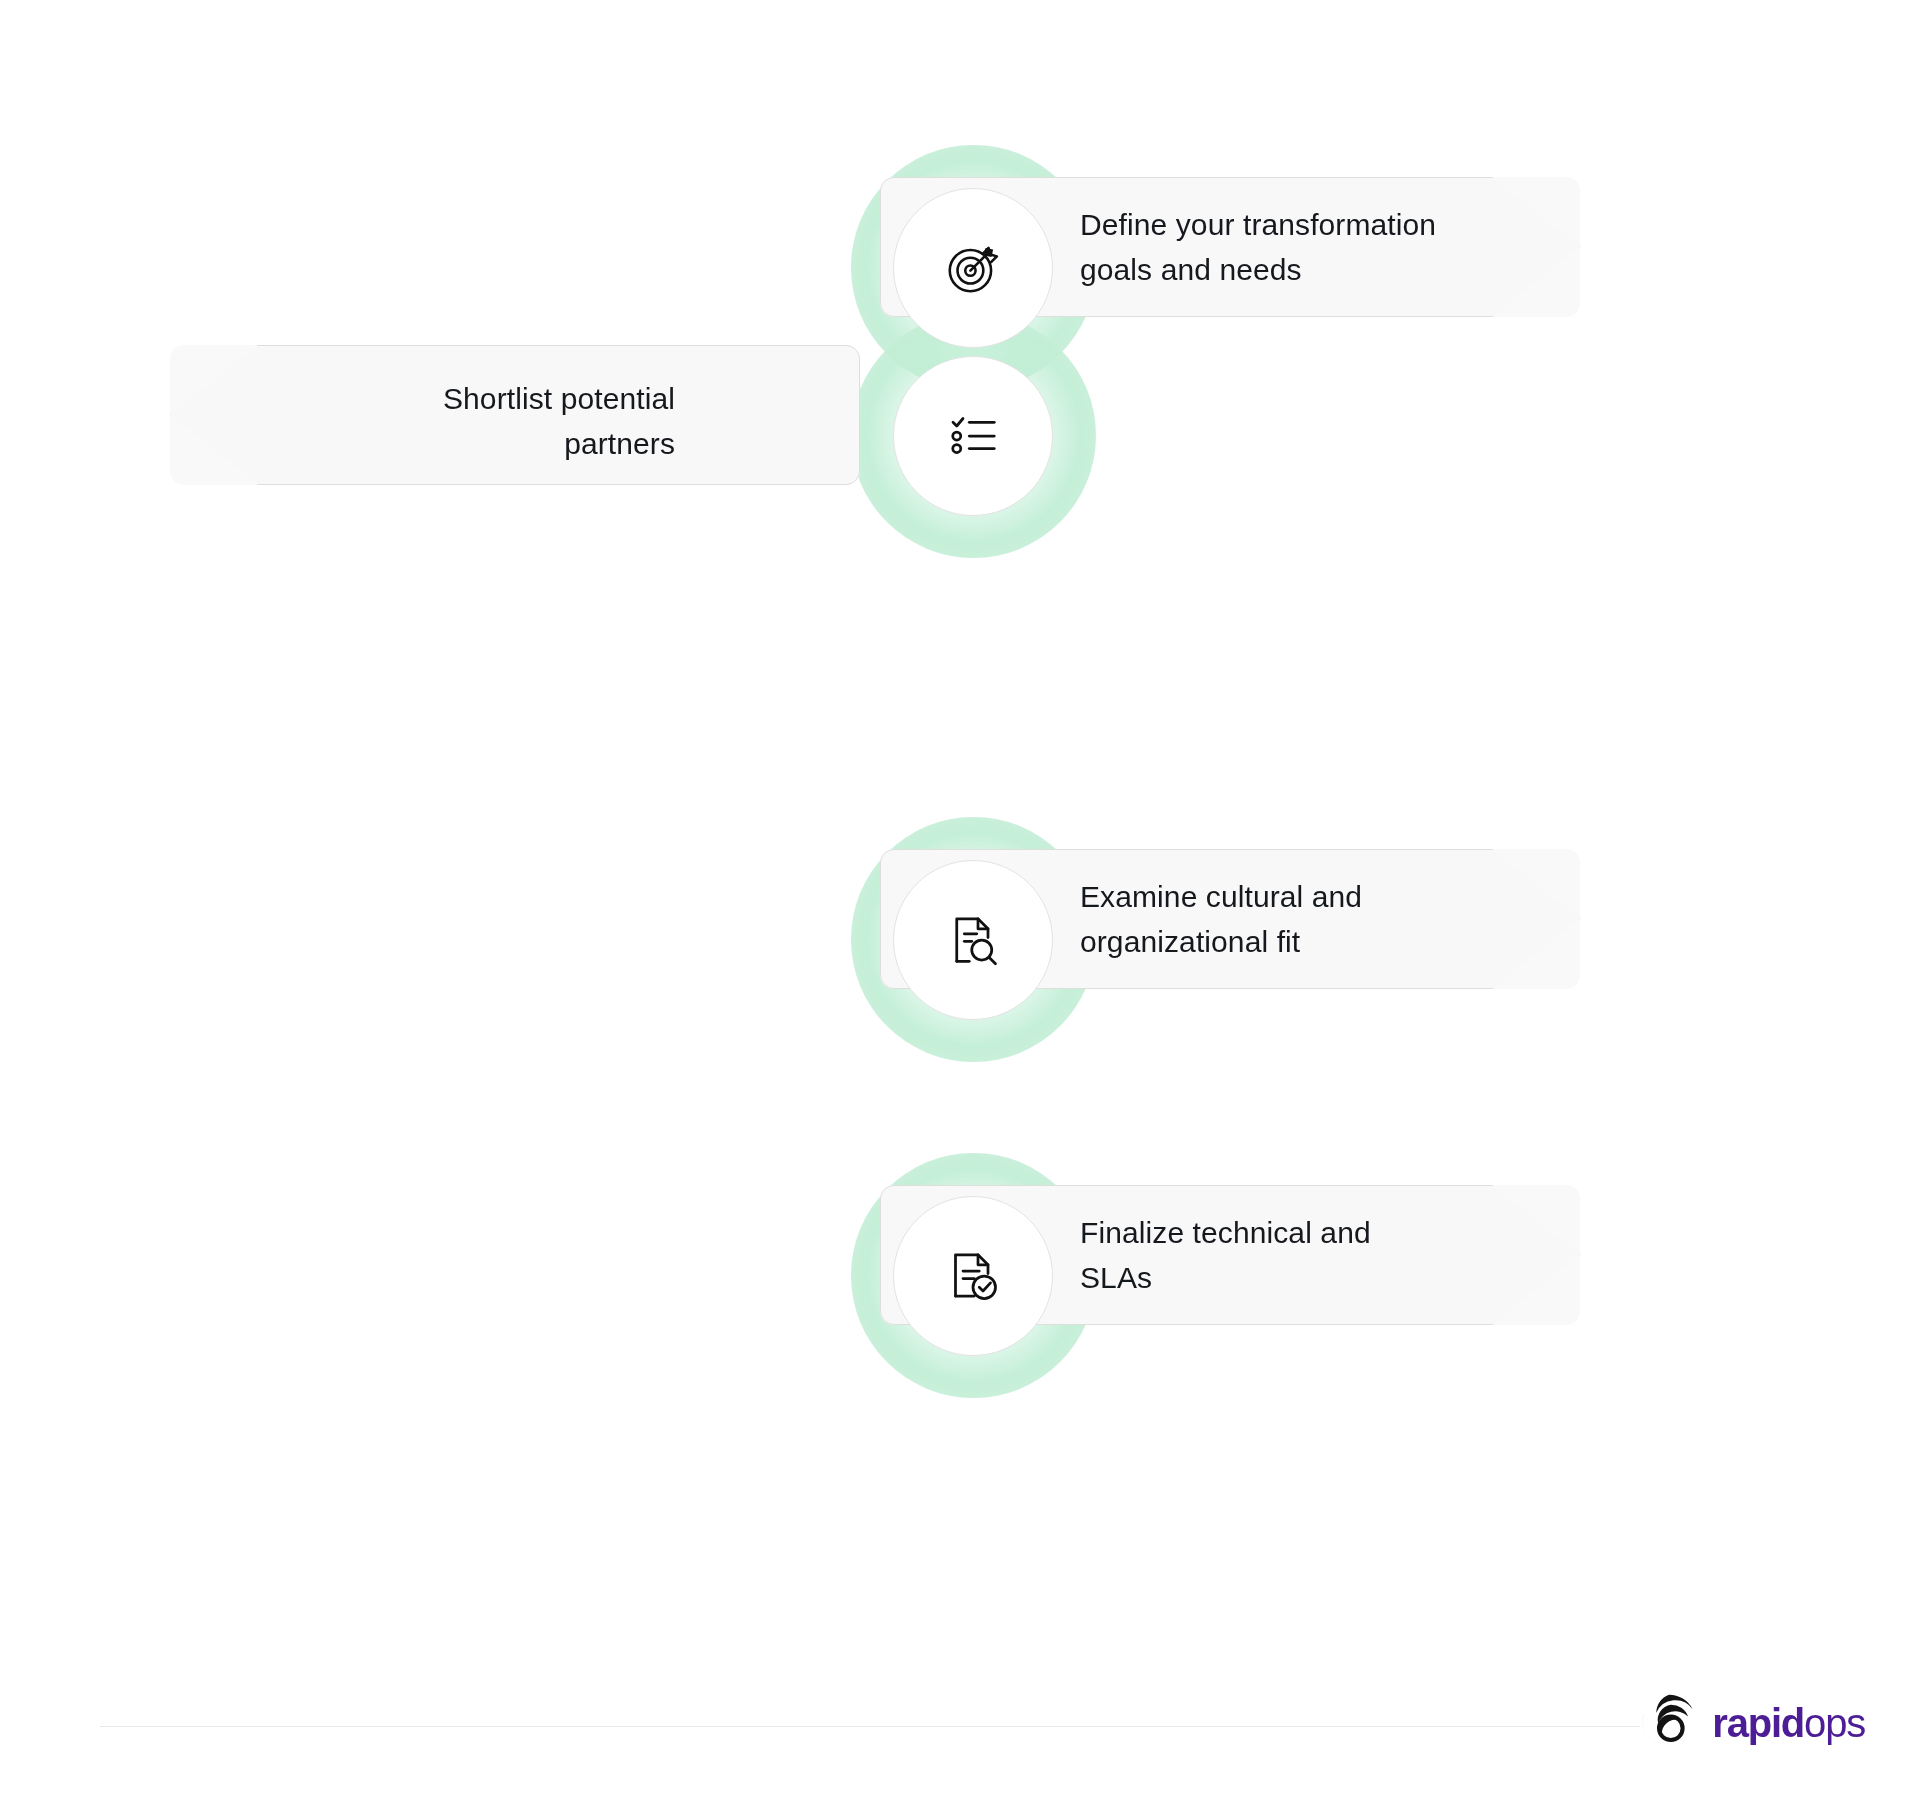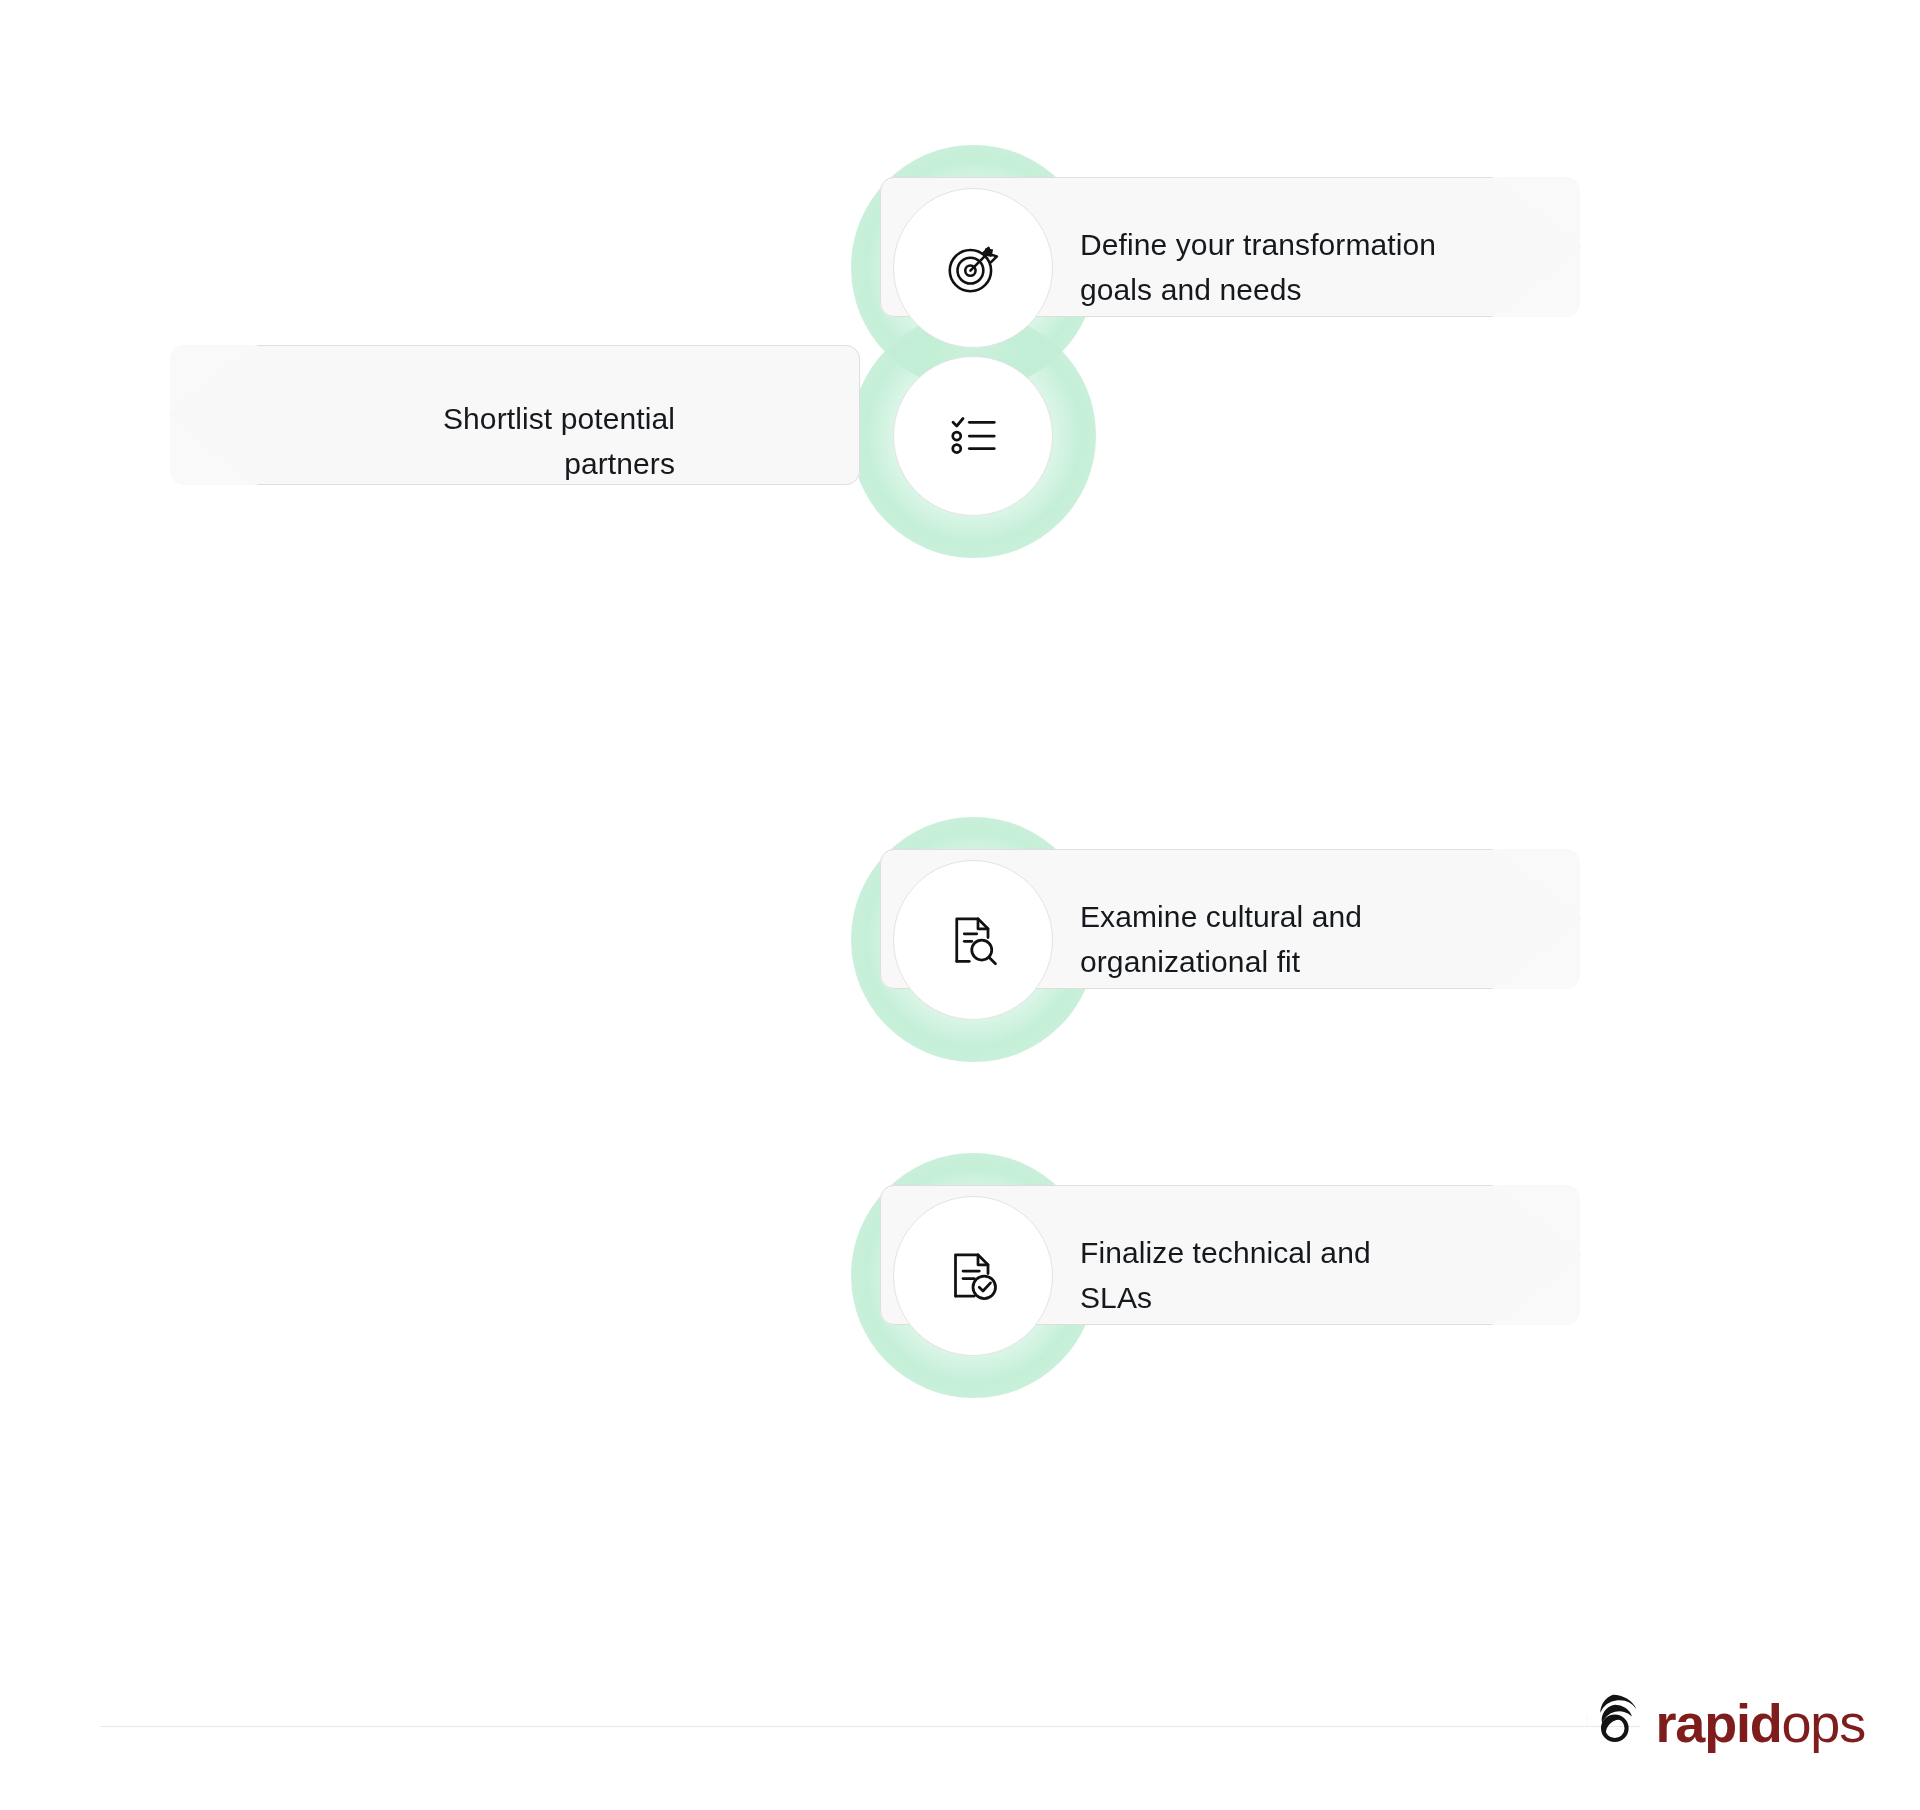--- a/index.html
+++ b/index.html
@@ -105,21 +105,20 @@
     z-index:3;
     font-size:30px;
     line-height:45px;
     color:#15181c;
     letter-spacing:.1px;
     height:139px;
     display:flex;
     flex-direction:column;
     justify-content:center;
     white-space:pre-line;
-    margin-top:20px;
   }
   .step.right .banner-text { padding:0 120px 0 200px; text-align:left; }
   .step.left  .banner-text { padding:12px 185px 0 120px; text-align:right; }
 
   
   .icon-circle {
     position:absolute;
     left:893px;
     top:68px;
     width:160px;
@@ -147,23 +146,23 @@
     position:absolute;
     right:55px;
     top:1692px;
     display:flex;
     align-items:center;
     gap:14px;
     z-index:5;
   }
   #brand-mark { flex:0 0 auto; }
   .brand-word {
-    font-size:54px;
+    font-size:40px;
     line-height:50px;
-    color:#7f1d1d;
+    color:#4c1d95;
     letter-spacing:-1.2px;
   }
   .brand-rapid { font-weight:700; }
   .brand-ops   { font-weight:400; }
 </style>
 </head>
 <body>
 
 <div id="stage">
 

